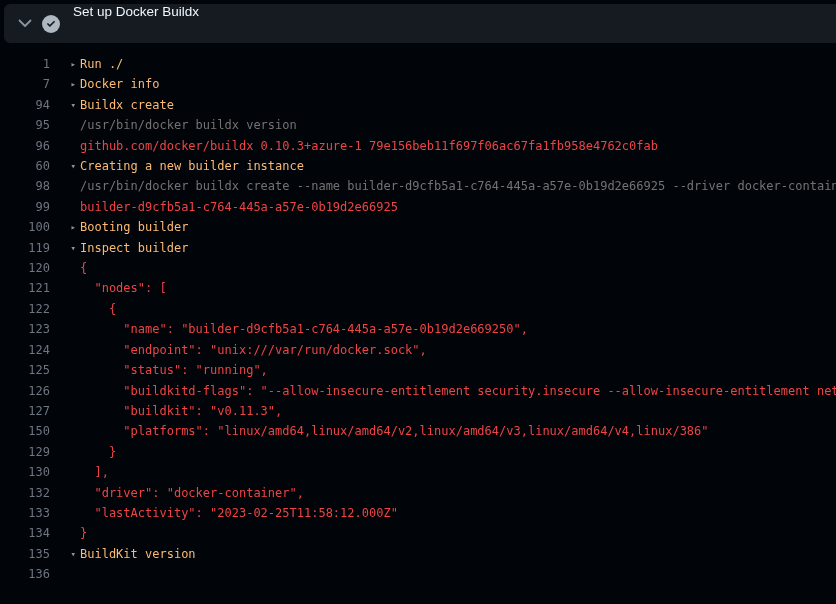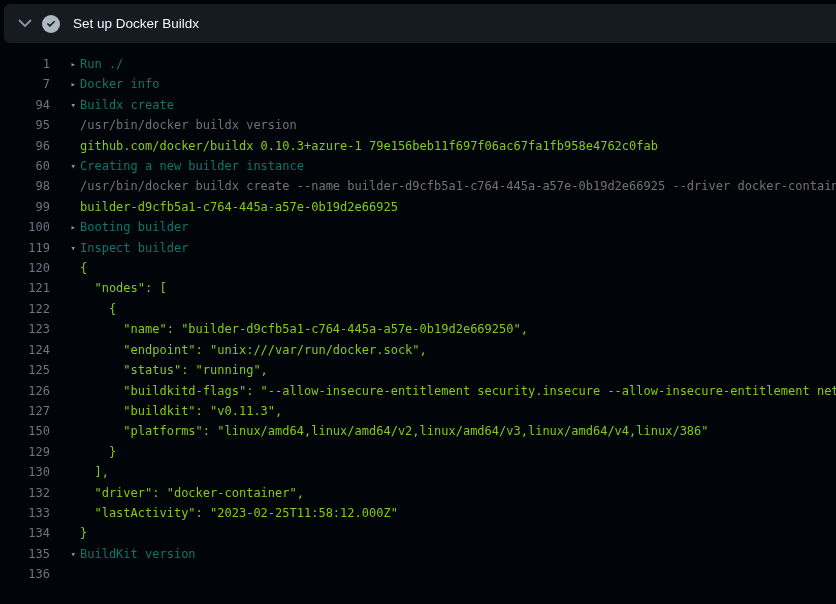--- a/index.html
+++ b/index.html
@@ -9,21 +9,20 @@
     height: 604px;
     background: #010409;
     overflow: hidden;
   }
   .step-header {
     margin: 4px 0 0 4px;
     height: 39px;
     background: #161b22;
     border-radius: 6px 0 0 6px;
     display: flex;
-    align-items: center;
     cursor: pointer;
   }
   .chevron-wrap {
     margin-left: 14px;
     display: flex;
     align-items: center;
   }
   .check-wrap {
     margin-left: 10px;
     display: flex;
@@ -63,23 +62,23 @@
     box-sizing: border-box;
     text-align: right;
     padding-right: 4px;
     color: #8b949e;
     font-size: 9px;
   }
   .txt {
     flex: none;
     white-space: pre;
   }
-  .group   .txt { color: #0f766e; }
+  .group   .txt { color: #fdba74; }
   .command .txt { color: #737373; }
-  .output  .txt { color: #84cc16; }
+  .output  .txt { color: #ef4444; }
 </style>
 </head>
 <body>
 
 <div class="step-header">
   <span class="chevron-wrap">
     <svg width="14" height="9" viewBox="0 0 14 9">
       <path d="M1.5 1.5 L7 7 L12.5 1.5" stroke="#8b949e" stroke-width="1.8" fill="none" stroke-linecap="round" stroke-linejoin="round"></path>
     </svg>
   </span>

